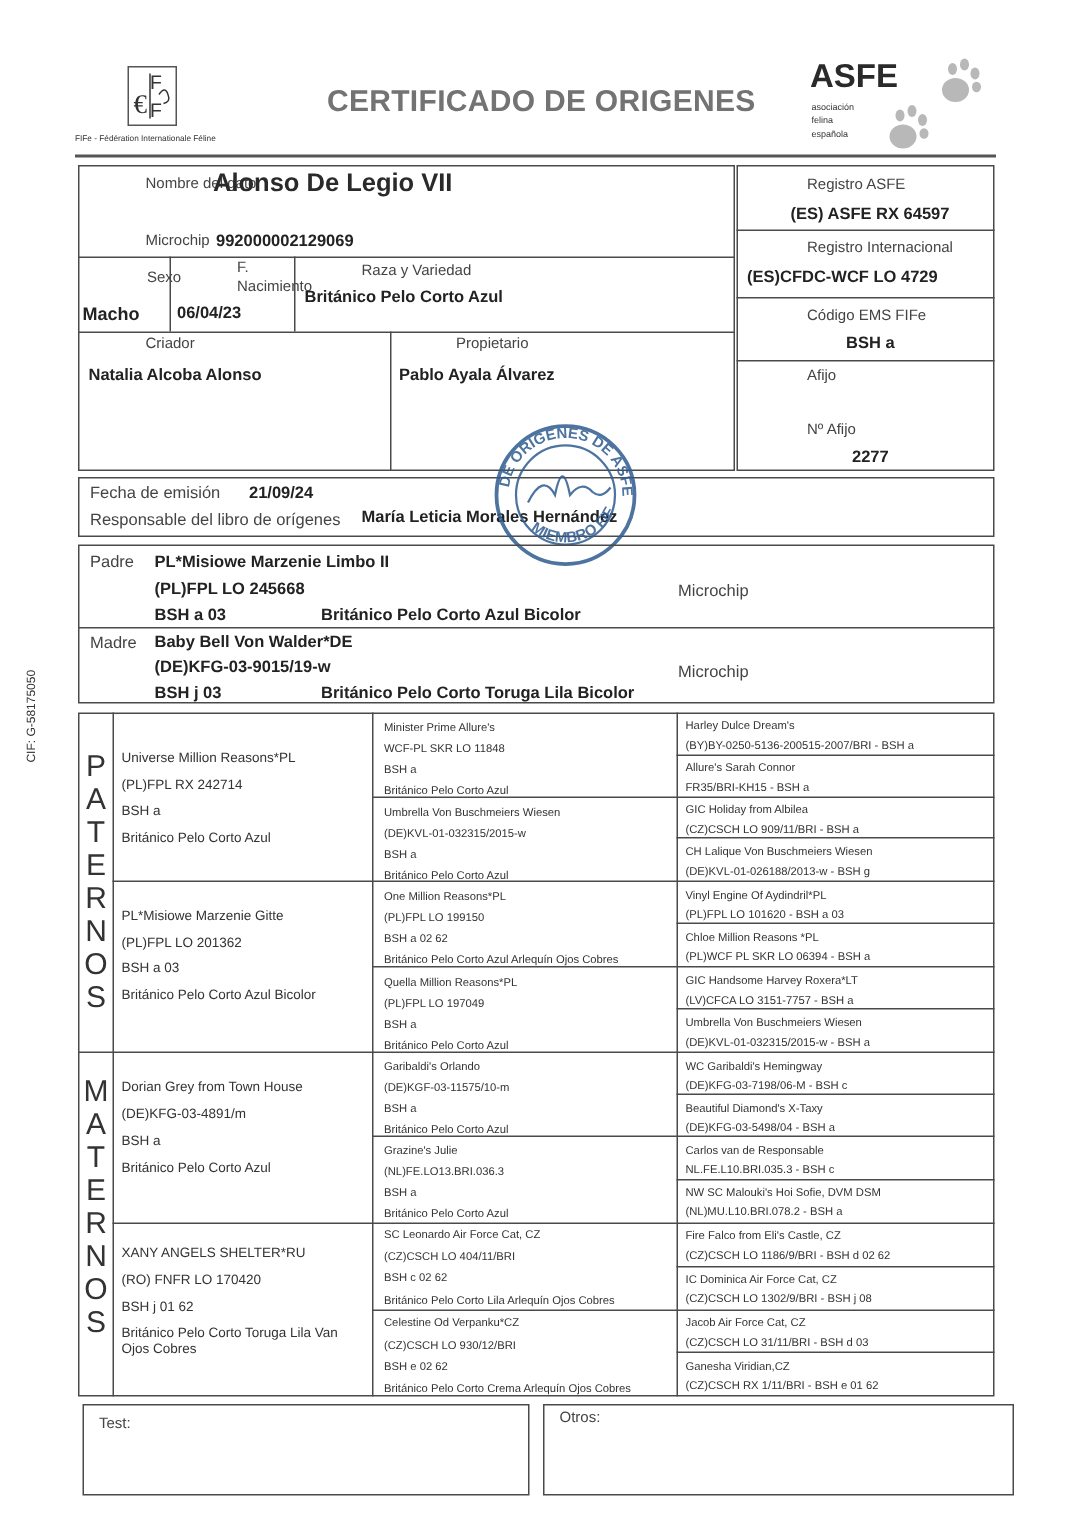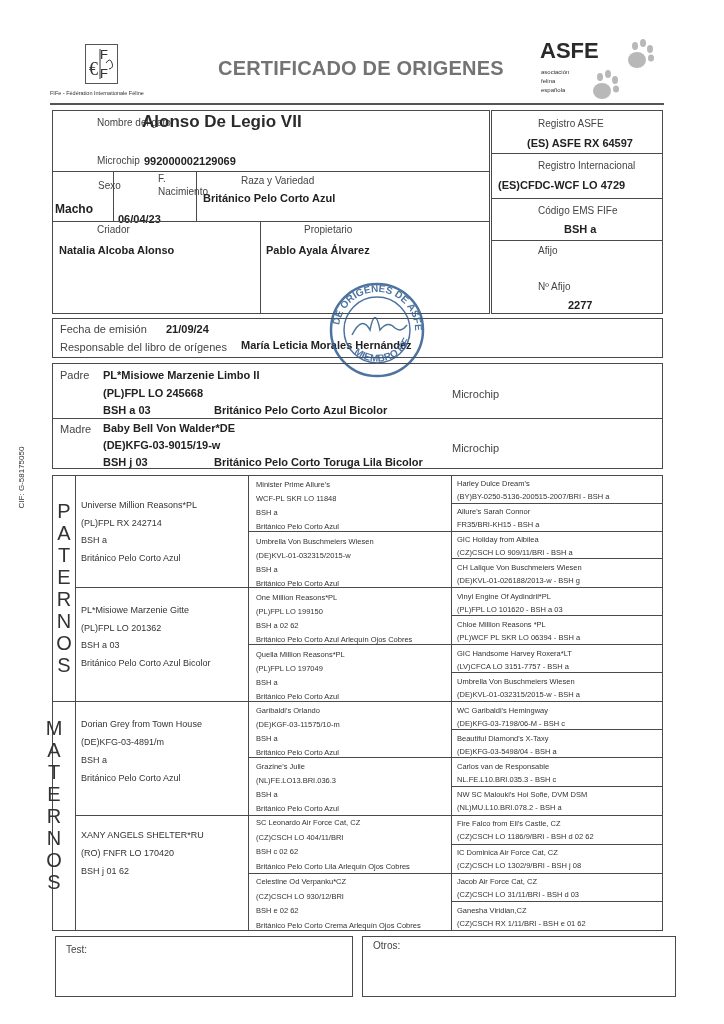--- a/index.html
+++ b/index.html
@@ -58,21 +58,21 @@
 <div class="abs" style="left:142px;top:112px;font-size:17px;font-weight:bold;color:#2a2a2a;">Alonso De Legio VII</div>
 <div class="lbl abs" style="left:57px;top:155px;">Microchip</div>
 <div class="val abs" style="left:144px;top:155px;">992000002129069</div>
 <div class="hline" style="left:52px;top:171px;width:438px;"></div>
 
 <div class="lbl abs" style="left:58px;top:180px;">Sexo</div>
 <div class="val abs" style="left:55px;top:202px;font-size:12px;">Macho</div>
 <div class="vline" style="left:113px;top:171px;height:50px;"></div>
 <div class="lbl abs" style="left:118px;top:173px;">F.</div>
 <div class="lbl abs" style="left:118px;top:186px;">Nacimiento</div>
-<div class="val abs" style="left:118px;top:213px;">06/04/23</div>
+<div class="val abs" style="left:118px;top:203px;">06/04/23</div>
 <div class="vline" style="left:196px;top:171px;height:50px;"></div>
 <div class="lbl abs" style="left:201px;top:175px;">Raza y Variedad</div>
 <div class="val abs" style="left:203px;top:192px;">Británico Pelo Corto Azul</div>
 <div class="hline" style="left:52px;top:221px;width:438px;"></div>
 
 <div class="lbl abs" style="left:57px;top:224px;">Criador</div>
 <div class="val abs" style="left:59px;top:244px;">Natalia Alcoba Alonso</div>
 <div class="vline" style="left:260px;top:221px;height:93px;"></div>
 <div class="lbl abs" style="left:264px;top:224px;">Propietario</div>
 <div class="val abs" style="left:266px;top:244px;">Pablo Ayala Álvarez</div>
@@ -143,21 +143,21 @@
 <div class="hline" style="left:451px;top:503px;width:212px;"></div>
 <div class="hline" style="left:451px;top:558px;width:212px;"></div>
 <div class="hline" style="left:451px;top:615px;width:212px;"></div>
 <div class="hline" style="left:451px;top:672px;width:212px;"></div>
 <div class="hline" style="left:451px;top:729px;width:212px;"></div>
 <div class="hline" style="left:451px;top:786px;width:212px;"></div>
 <div class="hline" style="left:451px;top:844px;width:212px;"></div>
 <div class="hline" style="left:451px;top:901px;width:212px;"></div>
 
 <div class="abs" style="left:53px;top:500px;width:22px;font-size:20px;color:#333;text-align:center;line-height:22px;word-break:break-all;">PATERNOS</div>
-<div class="abs" style="left:43px;top:717px;width:22px;font-size:20px;color:#333;text-align:center;line-height:22px;word-break:break-all;">MATERNOS</div>
+<div class="abs" style="left:53px;top:717px;width:22px;font-size:20px;color:#333;text-align:center;line-height:22px;word-break:break-all;">MATERNOS</div>
 
 <div class="abs small2" style="left:81px;top:497px;line-height:17.5px;">
   <div>Universe Million Reasons*PL</div>
   <div>(PL)FPL RX 242714</div>
   <div>BSH a</div>
   <div>Británico Pelo Corto Azul</div>
 </div>
 <div class="abs small2" style="left:81px;top:602px;line-height:17.5px;">
   <div>PL*Misiowe Marzenie Gitte</div>
   <div>(PL)FPL LO 201362</div>
@@ -226,20 +226,21 @@
 <div class="abs small2" style="left:81px;top:715px;line-height:18px;">
   <div>Dorian Grey from Town House</div>
   <div>(DE)KFG-03-4891/m</div>
   <div>BSH a</div>
   <div>Británico Pelo Corto Azul</div>
 </div>
 <div class="abs small2" style="left:81px;top:826px;line-height:18px;width:160px;">
   <div>XANY ANGELS SHELTER*RU</div>
   <div>(RO) FNFR LO 170420</div>
   <div>BSH j 01 62</div>
+  <div style="line-height:11px;margin-top:3px;">Británico Pelo Corto Toruga Lila Van Ojos Cobres</div>
 </div>
 
 <div class="abs small" style="left:256px;top:704px;line-height:14px;">
   <div>Garibaldi's Orlando</div>
   <div>(DE)KGF-03-11575/10-m</div>
   <div>BSH a</div>
   <div>Británico Pelo Corto Azul</div>
 </div>
 <div class="abs small" style="left:256px;top:760px;line-height:14px;">
   <div>Grazine's Julie</div>

